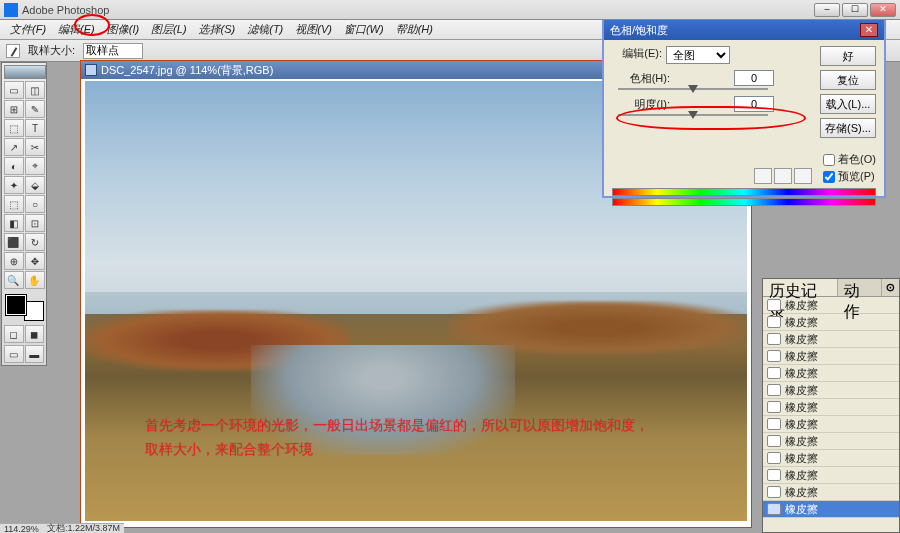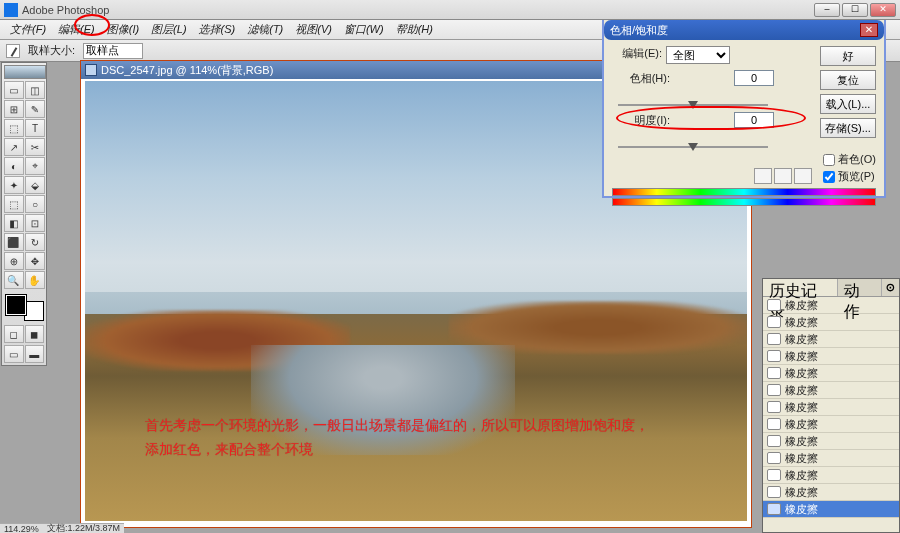--- a/index.html
+++ b/index.html
@@ -44,21 +44,21 @@
 .sky { position:absolute; left:0; top:0; right:0; height:55%; background: linear-gradient(180deg,#8ab0d2 0%, #b8cfe0 40%, #d6e0e6 75%, #c9d6dc 100%); }
 .water { position:absolute; left:0; top:48%; right:0; height:10%; background: linear-gradient(180deg,#b4c6d0,#9eb4c2); }
 .wet { position:absolute; left:0; top:53%; right:0; bottom:0; background: linear-gradient(180deg,#7b6a48 0%, #8a6a3a 15%, #6f5c36 30%, #a2864a 60%, #b89752 100%); }
 .grass1 { position:absolute; left:0; top:52%; width:40%; height:14%; background: radial-gradient(ellipse at center,#8a4526 20%,#a06030 60%,transparent 80%); filter: blur(1px); }
 .grass2 { position:absolute; right:0; top:50%; width:45%; height:12%; background: radial-gradient(ellipse at center,#8b5528 20%,#9a6838 60%,transparent 80%); filter: blur(1px); }
 .pond { position:absolute; left:25%; top:60%; width:40%; height:25%; background: radial-gradient(ellipse at 50% 30%,#aeb8be 10%, #8a9aa4 50%, transparent 80%); }
 .overlay-text { position:absolute; left:60px; bottom:60px; color:#ee2020; font-size:14px; font-weight:500; line-height:24px; text-shadow:0 0 1px rgba(0,0,0,.25); }
 
 
 .dialog { position:absolute; right:14px; top:20px; width:284px; height:178px; background:#ece9d8; border:2px solid #7a96df; border-top:none; }
-.dlg-title { height:20px; background: linear-gradient(#3b6ecf,#2a5ab0); color:#fff; display:flex; align-items:center; padding:0 6px; font-size:11px; justify-content:space-between;border-radius:7px; }
+.dlg-title { height:20px; background: linear-gradient(#3b6ecf,#2a5ab0); color:#fff; display:flex; align-items:center; padding:0 6px; font-size:11px; justify-content:space-between; }
 .dlg-close { width:18px; height:14px; background:#d06060; border:1px solid #800; color:#fff; text-align:center; line-height:12px; font-size:10px; }
 .dlg-body { padding:6px 8px; position:relative; height:calc(100% - 20px); }
 .dlg-row { display:flex; margin-bottom:6px; gap:4px; }
 .dlg-label { width:50px; text-align:right; color:#222; font-size:11px; }
 .dlg-input { width:40px; height:16px; border:1px solid #7a8a9a; background:#fff; text-align:center; font-size:11px; }
 .dlg-select { width:64px; height:18px; border:1px solid #888; background:#fff; font-size:11px; padding:0 2px; }
 .slider { flex:1; height:4px; background:#ccc; border:1px solid #999; position:relative; margin:0 6px; }
 .slider .thumb { position:absolute; top:-4px; left:50%; width:0; height:0; border-left:5px solid transparent; border-right:5px solid transparent; border-top:8px solid #555; transform:translateX(-50%); }
 .dlg-btns { position:absolute; right:8px; top:6px; width:56px; display:flex; flex-direction:column; gap:4px; }
 .dlg-btn { height:20px; background:linear-gradient(#fdfdfd,#e4e4e4); border:1px solid #888; font-size:11px; text-align:center; line-height:18px; }
@@ -80,21 +80,21 @@
 .hist-list { overflow:hidden; }
 .hist-item { height:17px; display:flex; align-items:center; padding:0 4px; gap:4px; font-size:11px; color:#222; border-bottom:1px solid #d0cdbd; }
 .hist-item .hicon { width:14px; height:12px; background:#fff; border:1px solid #888; border-radius:2px; }
 .hist-item.sel { background:#4a7fd6; color:#fff; }
 .hist-item.sel .hicon { background:#cfe0ff; }
 
 
 .status { position:absolute; left:0; bottom:0; height:10px; background:#ddd; border-top:1px solid #aaa; padding:0 4px; font-size:9px; color:#333; display:flex; align-items:center; gap:8px; }
 
 .slider-block { width:162px; }
-.slide-wrap { display:flex; flex-direction:column; gap:18px; margin-bottom:6px; }
+.slide-wrap { display:flex; flex-direction:column; gap:2px; margin-bottom:6px; }
 .slide-row { display:flex; align-items:center; }
 .slide-row .dlg-label { width:58px; }
 </style>
 </head>
 <body>
 
 <div class="titlebar">
   <div class="icon"></div>
   <div class="title">Adobe Photoshop</div>
   <div class="win-btns">
@@ -172,21 +172,21 @@
     <div class="photo">
       <div class="sky"></div>
       <div class="water"></div>
       <div class="wet"></div>
       <div class="grass1"></div>
       <div class="grass2"></div>
       <div class="pond"></div>
     </div>
     <div class="overlay-text">
       <div>首先考虑一个环境的光影，一般日出场景都是偏红的，所以可以原图增加饱和度，</div>
-      <div>添加红色，来配合整个环境</div>
+      <div>取样大小，来配合整个环境</div>
     </div>
   </div>
 </div>
 
 <div class="dialog">
   <div class="dlg-title">
     <span>色相/饱和度</span>
     <div class="dlg-close">✕</div>
   </div>
   <div class="dlg-body">

